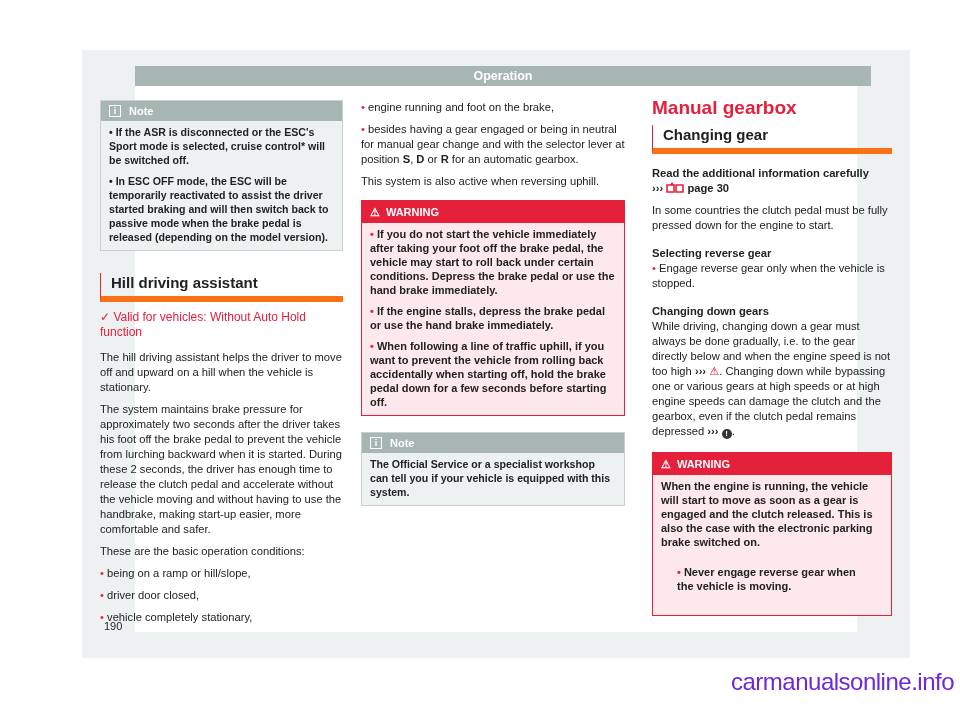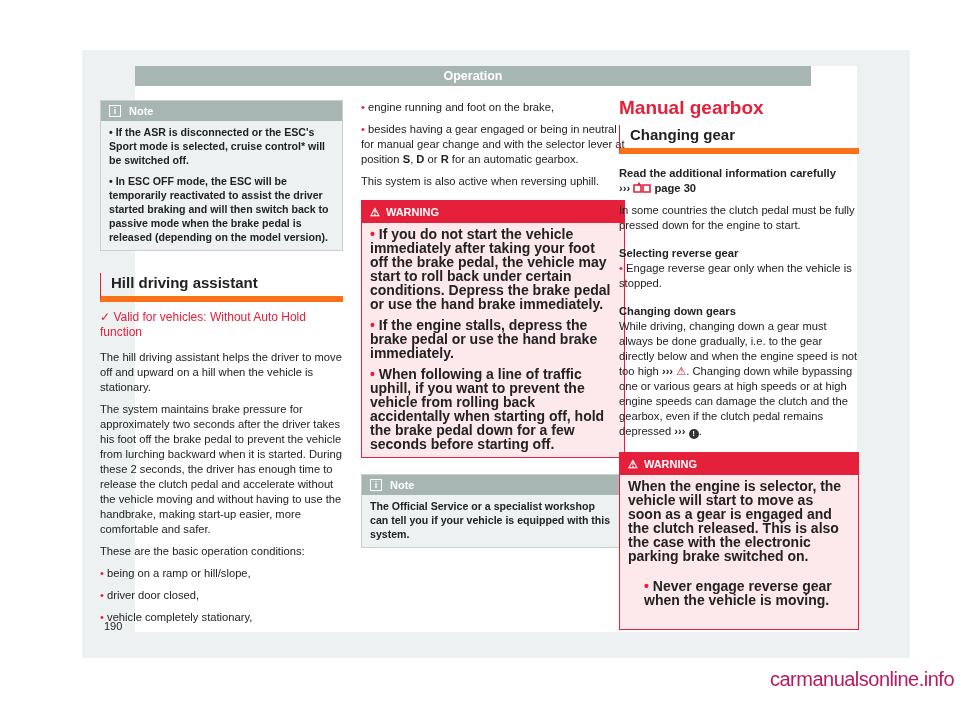--- a/index.html
+++ b/index.html
@@ -1,29 +1,29 @@
 <!DOCTYPE html>
 <html><head>
 <meta charset="utf-8">
 <style>
   html,body{margin:0;padding:0;}
   body{width:960px;height:708px;background:#ffffff;position:relative;overflow:hidden;font-family:"DejaVu Sans Condensed","DejaVu Sans",sans-serif;color:#222;}
   .outer{position:absolute;left:82px;top:50px;width:828px;height:608px;background:#eef1f2;}
   .page{position:absolute;left:135px;top:66px;width:722px;height:566px;background:#fff;}
-  .header{position:absolute;left:0;top:0;width:676px;height:20px;background:#a8b6b3;color:#fff;font-weight:bold;font-size:12.5px;text-align:center;line-height:20px;font-family:"Liberation Sans",sans-serif;}
+  .header{position:absolute;left:0;top:0;width:736px;height:20px;background:#a8b6b3;color:#fff;font-weight:bold;font-size:12.5px;text-align:center;line-height:20px;font-family:"Liberation Sans",sans-serif;}
   .pagenum{position:absolute;left:104px;top:620px;font-size:11px;color:#222;font-family:"Liberation Sans",sans-serif;}
-  .watermark{position:absolute;right:6px;top:668px;font-size:20px;color:#be185d;font-family:"Liberation Sans",sans-serif;letter-spacing:-0.5px;margin-left:40px;}
+  .watermark{position:absolute;right:6px;top:668px;font-size:24px;color:#6d28d9;font-family:"Liberation Sans",sans-serif;letter-spacing:-0.5px;margin-left:40px;}
   .col{position:absolute;font-size:11.2px;line-height:15px;font-family:"Liberation Sans",sans-serif;}
   .note{background:#eef1f2;border:1px solid #c9d1cf;}
   .note .nh{background:#a8b6b3;color:#fff;font-weight:bold;height:20px;line-height:20px;padding-left:8px;font-size:11px;display:flex;align-items:center;gap:8px;}
   .info-icon{display:inline-block;width:10px;height:10px;border:1px solid #fff;font-size:9px;line-height:10px;text-align:center;font-weight:bold;}
   .note .nb{padding:4px 8px 6px 8px;font-weight:bold;font-size:10.6px;line-height:14px;}
   .warn{background:#fde8ec;border:1px solid #e5203a;}
   .warn .wh{background:#e5203a;color:#fff;font-weight:bold;height:22px;line-height:22px;padding-left:8px;font-size:11px;display:flex;align-items:center;gap:6px;}
-  .warn .wb{padding:4px 8px 6px 8px;font-weight:bold;font-size:14px;line-height:14px;}
+  .warn .wb{padding:4px 8px 6px 8px;font-weight:bold;font-size:11px;line-height:14px;}
   p{margin:0 0 7px 0;}
   .bul{color:#e5203a;}
   .h2{font-size:15px;font-weight:bold;border-left:1px solid #e5203a;border-bottom:6px solid #f97316;padding:2px 0 6px 10px;color:#222;}
   .valid{color:#e5203a;font-size:12px;margin:8px 0 10px 0;}
   .h1{color:#e5203a;font-size:19px;font-weight:bold;margin-bottom:10px;}
   .h3{font-weight:bold;}
   .tri{color:#e5203a;}
   .excl{display:inline-block;width:10px;height:10px;border-radius:50%;background:#333;color:#fff;font-size:8px;line-height:10px;text-align:center;font-weight:bold;vertical-align:-1px;}
   .book-icon{display:inline-block;width:18px;height:11px;vertical-align:-1px;}
 </style>
@@ -76,21 +76,21 @@
   <div style="height:16px"></div>
   <div class="note">
     <div class="nh">
         <span class="info-icon">i</span>
         <span>Note</span>
       </div>
     <div class="nb">The Official Service or a specialist workshop can tell you if your vehicle is equipped with this system.</div>
   </div>
 </div>
 
-<div class="col" style="left:619px;top:100px;width:240px;">
+<div class="col" style="left:652px;top:100px;width:240px;">
   <div class="h1">Manual gearbox</div>
   <div class="h2">Changing gear</div>
   <div style="height:12px"></div>
   <div class="h3">Read the additional information carefully</div>
   <p class="h3"><span>›››</span> <svg class="book-icon" viewBox="0 0 18 11">
         <path d="M1 3 L8 3 L8 10 L1 10 Z M10 3 L17 3 L17 10 L10 10 Z" fill="none" stroke="#e5203a" stroke-width="1.6"></path>
         <path d="M4 3 L6 0 L8 3" fill="#e5203a"></path>
       </svg> <span>page 30</span></p>
   <p>In some countries the clutch pedal must be fully pressed down for the engine to start.</p>
   <div style="height:6px"></div>
@@ -99,20 +99,20 @@
   <div style="height:6px"></div>
   <div class="h3">Changing down gears</div>
   <p><span>While driving, changing down a gear must always be done gradually, i.e. to the gear directly below and when the engine speed is not too high </span><b>›››</b> <span class="tri">⚠</span><span>. Changing down while bypassing one or various gears at high speeds or at high engine speeds can damage the clutch and the gearbox, even if the clutch pedal remains depressed </span><b>›››</b> <span class="excl">!</span>.</p>
   <div style="height:6px"></div>
   <div class="warn">
     <div class="wh">
         <span>⚠</span>
         <span>WARNING</span>
       </div>
     <div class="wb">
-      <p>When the engine is selector, the vehicle will start to move as soon as a gear is engaged and the clutch released. This is also the case with the electronic parking brake switched on.</p>
+      <p>When the engine is running, the vehicle will start to move as soon as a gear is engaged and the clutch released. This is also the case with the electronic parking brake switched on.</p>
       <p style="margin:16px"><span class="bul">•</span> <span>Never engage reverse gear when the vehicle is moving.</span></p>
     </div>
   </div>
 </div>
 
 <div class="pagenum">190</div>
 <div class="watermark">carmanualsonline.info</div>
 
 </body></html>

